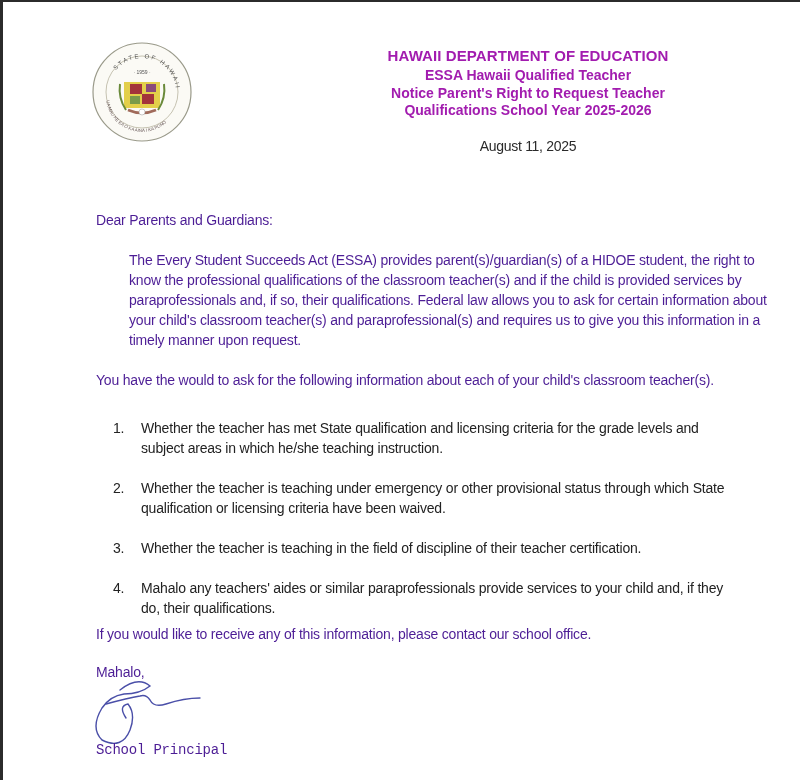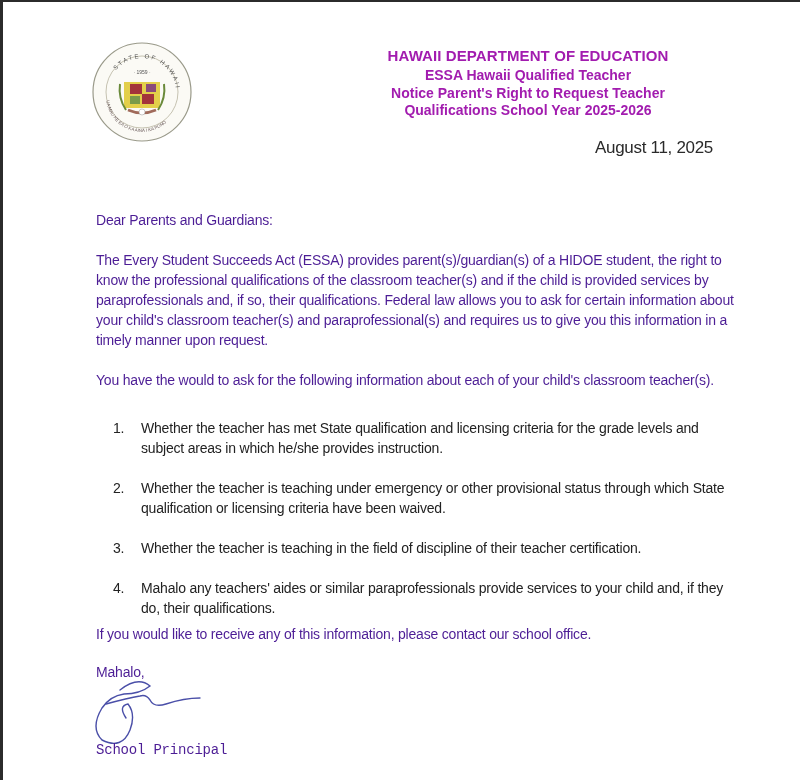--- a/index.html
+++ b/index.html
@@ -49,36 +49,36 @@
     .h3 {
       font-weight: bold;
       font-size: 14px;
       line-height: 17px;
     }
     .date {
       position: absolute;
       left: 340px;
       top: 136px;
       width: 370px;
-      text-align: right;
-      font-size: 17px;
+      text-align: center;
+      font-size: 14px;
       color: #2a2a2a;
       letter-spacing: -0.3px;
     }
     .body-text {
       position: absolute;
       left: 93px;
       width: 640px;
       font-size: 14px;
       line-height: 20px;
       color: #4c1d95;
       letter-spacing: -0.2px;
     }
     .greeting { top: 208px; }
-    .para1 { top: 248px; }
+    .para1 { top: 248px; margin-left: 33px; }
     .para2 { top: 368px; }
     .list {
       position: absolute;
       left: 110px;
       width: 620px;
       font-size: 14px;
       line-height: 20px;
       color: #222;
       letter-spacing: -0.2px;
     }
@@ -152,21 +152,21 @@
 
   <div class="body-text greeting">Dear Parents and Guardians:</div>
 
   <div class="body-text para1">The Every Student Succeeds Act (ESSA) provides parent(s)/guardian(s) of a HIDOE student, the right to know the professional qualifications of the classroom teacher(s) and if the child is provided services by paraprofessionals and, if so, their qualifications. Federal law allows you to ask for certain information about your child's classroom teacher(s) and paraprofessional(s) and requires us to give you this information in a timely manner upon request.</div>
 
   <div class="body-text para2">You have the would to ask for the following information about each of your child's classroom teacher(s).</div>
 
   <div class="list" style="top:416px;">
     <div class="list-item li1">
       <span class="list-num">1.</span>
-      <div class="list-text">Whether the teacher has met State qualification and licensing criteria for the grade levels and subject areas in which he/she provides instruction.</div>
+      <div class="list-text">Whether the teacher has met State qualification and licensing criteria for the grade levels and subject areas in which he/she teaching instruction.</div>
     </div>
     <div class="list-item li2">
       <span class="list-num">2.</span>
       <div class="list-text">Whether the teacher is teaching under emergency or other provisional status through which State qualification or licensing criteria have been waived.</div>
     </div>
     <div class="list-item li3">
       <span class="list-num">3.</span>
       <div class="list-text">Whether the teacher is teaching in the field of discipline of their teacher certification.</div>
     </div>
     <div class="list-item li4">

